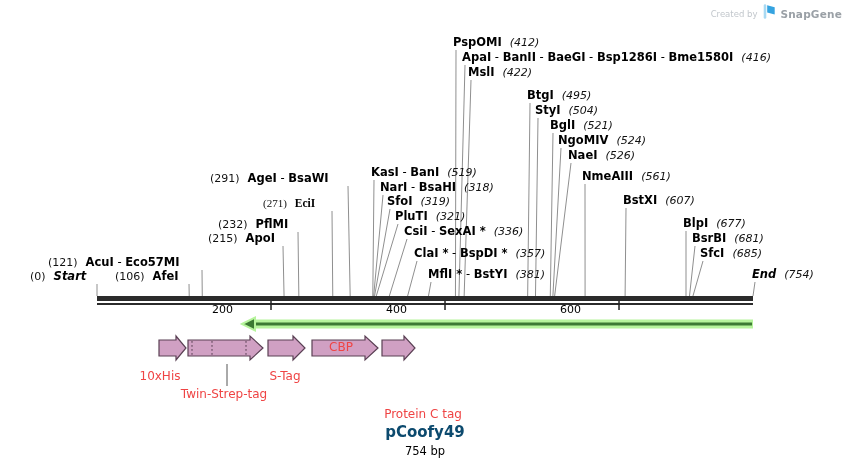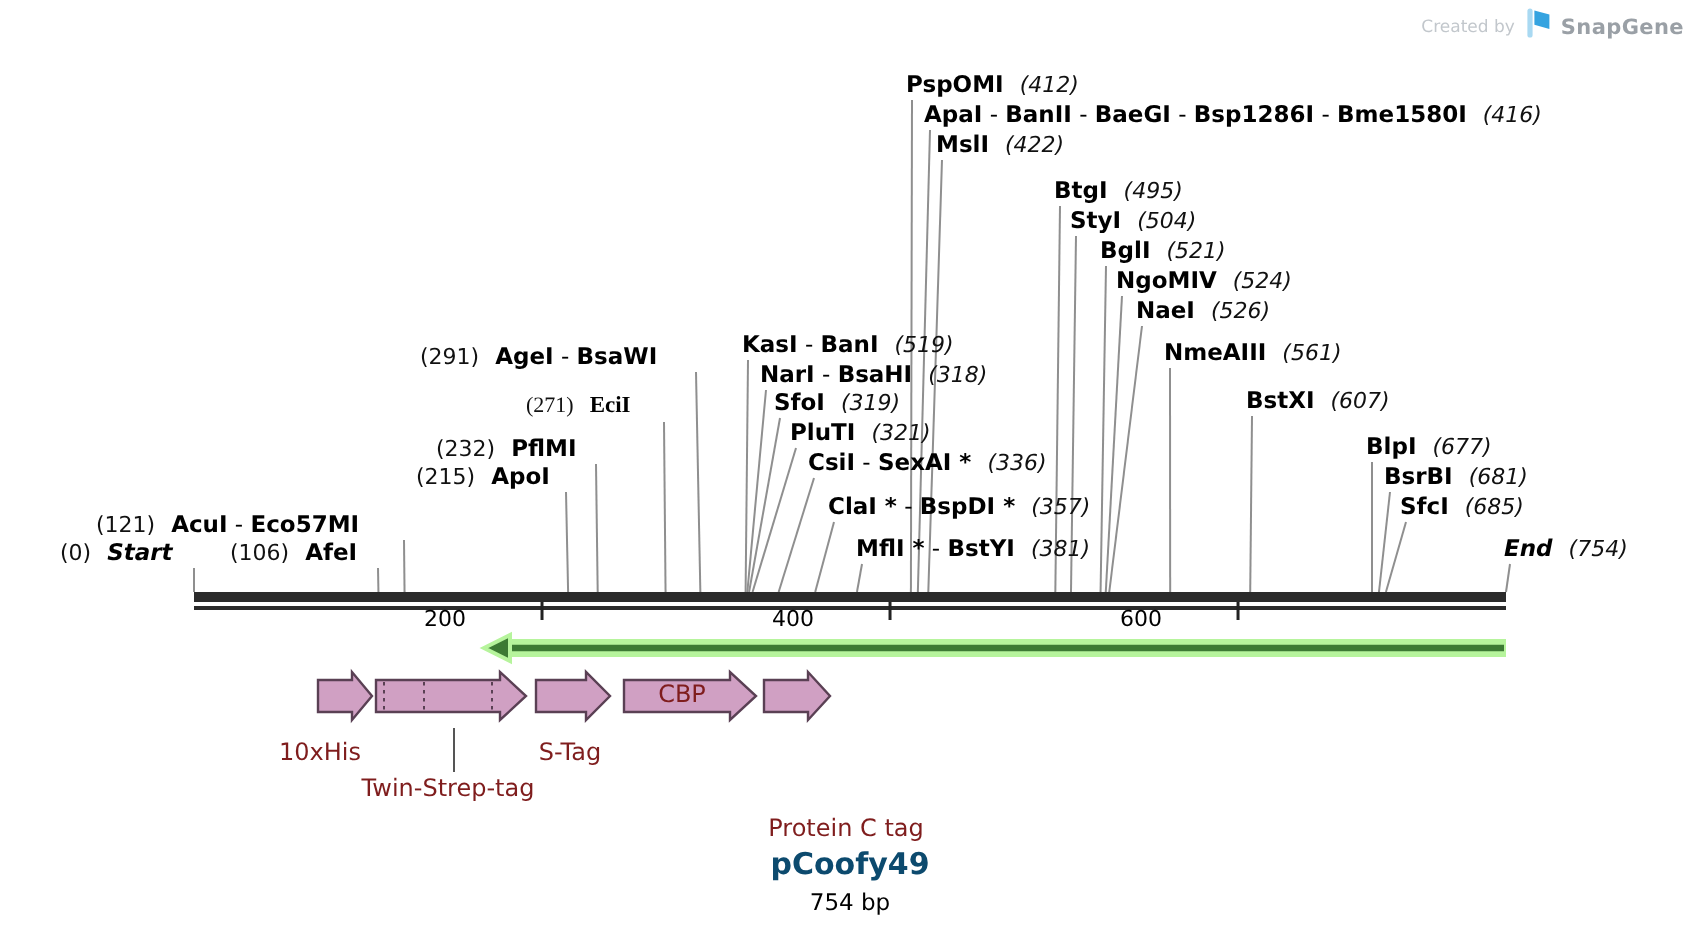--- a/index.html
+++ b/index.html
@@ -14,21 +14,21 @@
   .site-label b{font-weight:bold;}
   .site-label .sep{font-weight:normal;}
   .site-label .num{font-weight:normal;font-size:11px;color:#111;}
   .site-label.side-right .num{margin-left:8px;font-style:italic;}
   .site-label.side-left .num{margin-right:8px;}
   .site-label.italic b{font-style:italic;}
   .ruler-num{
     position:absolute;font-size:11px;line-height:12px;color:#000;text-align:left;width:56px;
   }
   .feature-label{
-    position:absolute;font-size:12px;line-height:13px;color:#7f1d1d;text-align:center;width:200px;white-space:nowrap;
+    position:absolute;font-size:12px;line-height:13px;color:#ef4444;text-align:center;width:200px;white-space:nowrap;
   }
   .watermark{
     position:absolute;top:4px;right:8px;display:flex;align-items:center;gap:4px;
   }
   .created-by{font-size:8.5px;color:#c2c7cc;margin-right:2px;}
   .brand{font-size:10.5px;font-weight:600;color:#9aa0a6;letter-spacing:0.2px;}
   .title-block{position:absolute;left:0;right:0;top:423px;text-align:center;}
   .plasmid-name{font-size:15px;font-weight:bold;color:#0c4a6e;}
   .plasmid-length{font-size:11.5px;color:#000;margin-top:3px;}
 </style>

